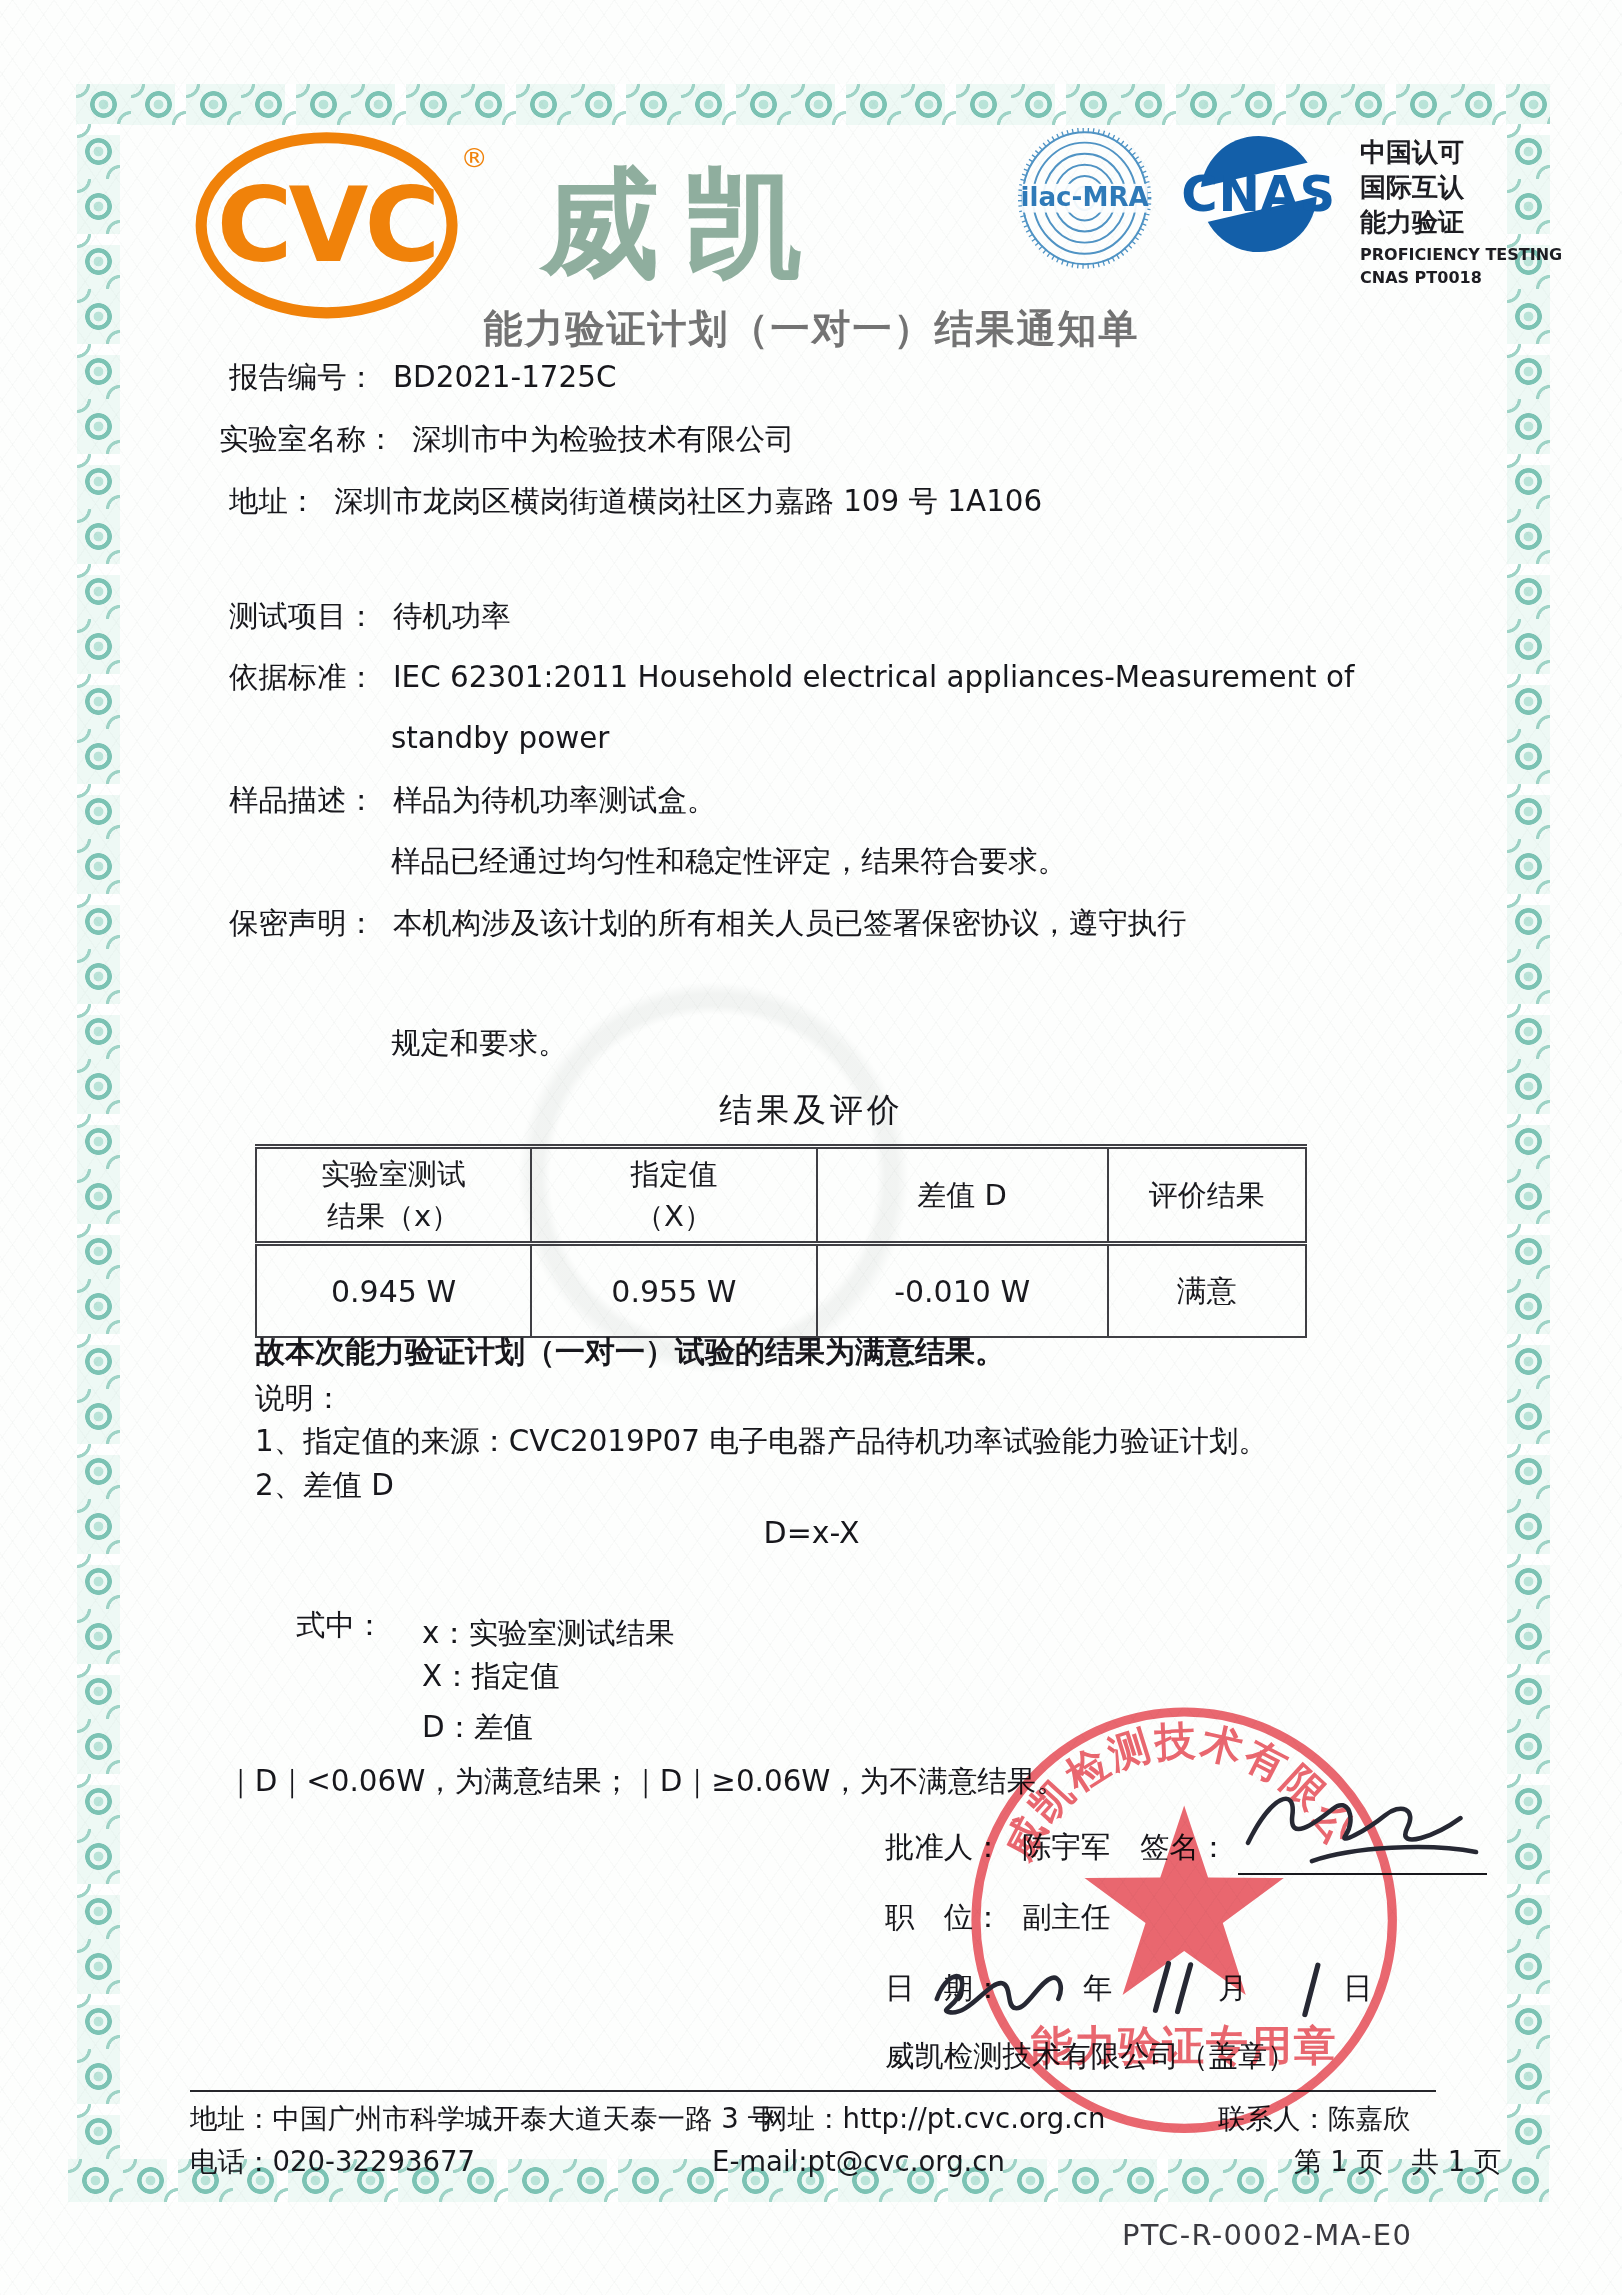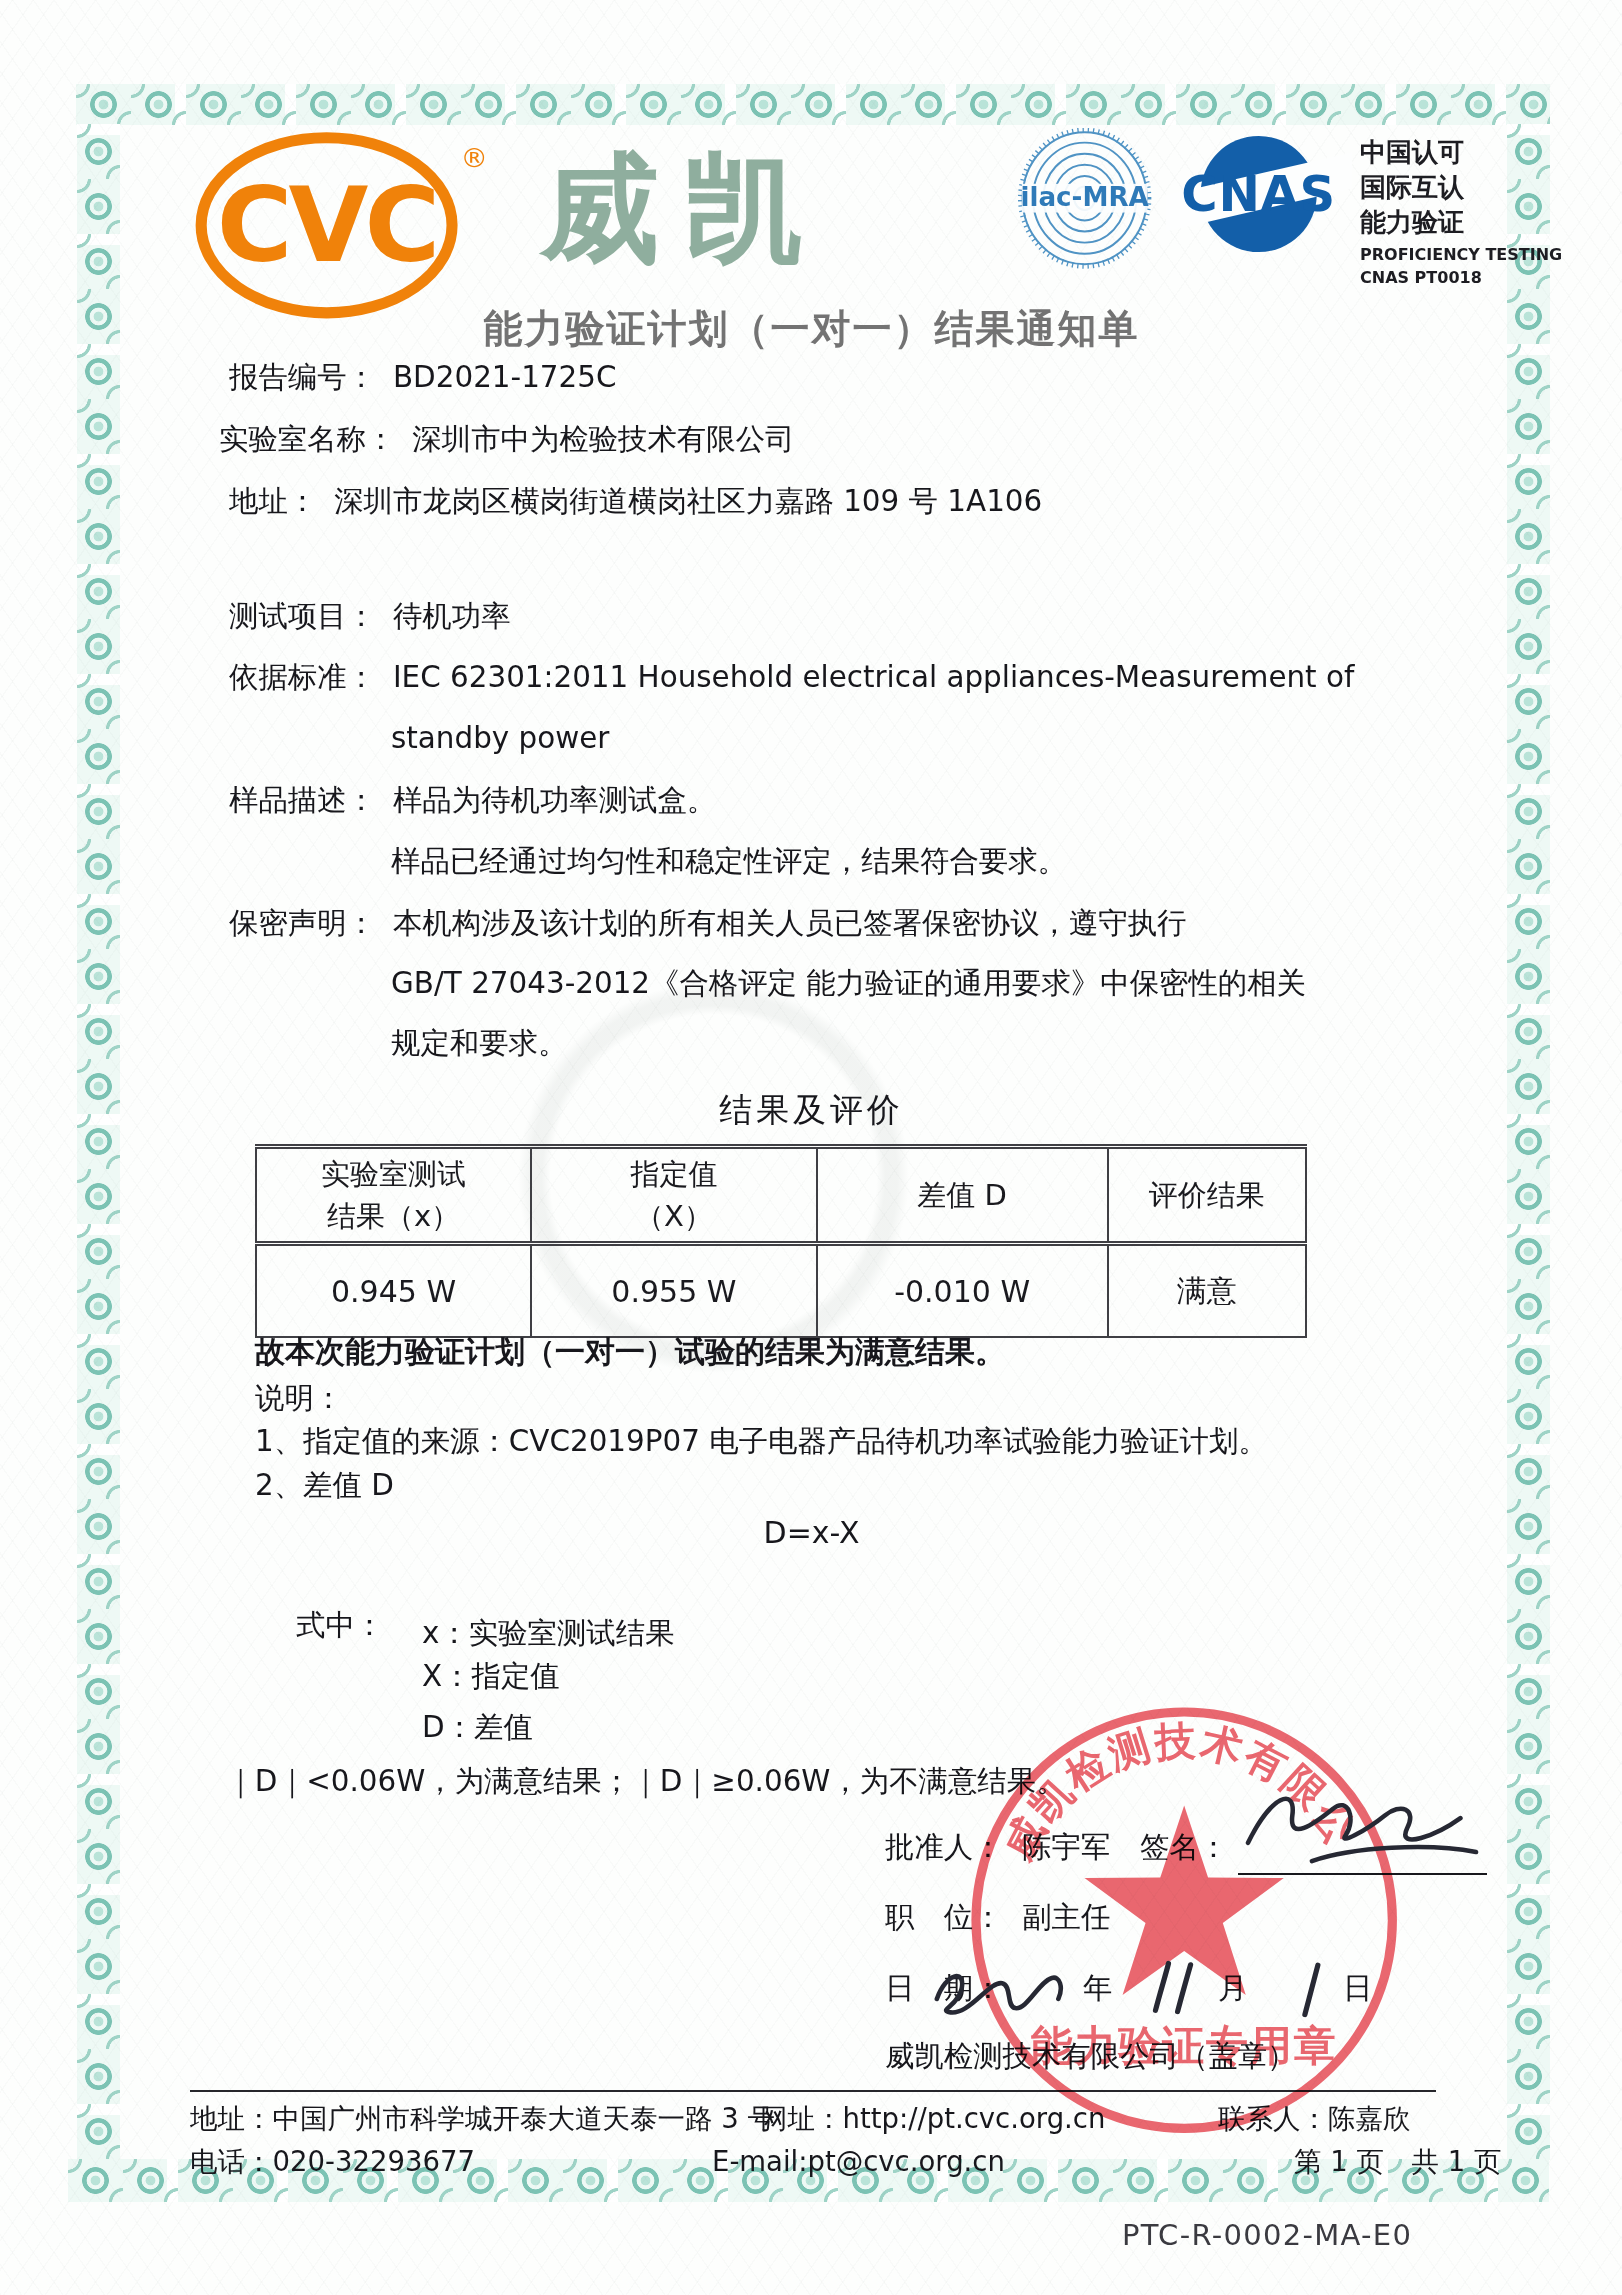--- a/index.html
+++ b/index.html
@@ -91,21 +91,21 @@
   <div class="band band-v" style="left:1507px; top:124px; width:43px; height:2036px;"></div>
   <div class="band band-h" style="left:68px; top:2159px; width:1481px; height:43px;"></div>
 
   <div class="watermark"></div>
 
   <svg class="ink" style="left:186px; top:126px; z-index:2;" width="340" height="196" viewBox="0 0 520 300">
     <ellipse cx="215" cy="152" rx="192" ry="134" fill="none" stroke="#f0820a" stroke-width="17"></ellipse>
     <text x="215" y="207" text-anchor="middle" font-size="158" font-weight="bold" fill="#f0820a" letter-spacing="-6">CVC</text>
     <text x="420" y="62" font-size="42" fill="#f0820a">®</text>
   </svg>
-  <div class="txt weikai" style="left:540px; top:139px;text-align:center;">威凯</div>
+  <div class="txt weikai" style="left:540px; top:154px;text-align:center;">威凯</div>
 
   <svg class="ink" style="left:1018px; top:128px; z-index:2;" width="134" height="141" viewBox="0 0 205 215">
     <g fill="none" stroke="#4f93c4" stroke-width="3">
       <ellipse cx="102" cy="107" rx="95" ry="101"></ellipse>
       <ellipse cx="102" cy="107" rx="79" ry="85"></ellipse>
       <ellipse cx="102" cy="107" rx="63" ry="68"></ellipse>
       <ellipse cx="102" cy="107" rx="47" ry="51"></ellipse>
       <ellipse cx="102" cy="107" rx="31" ry="34"></ellipse>
       <ellipse cx="102" cy="107" rx="16" ry="18"></ellipse>
     </g>
@@ -147,21 +147,20 @@
     <span class="lbl4">依据标准：</span><span>IEC 62301:2011 Household electrical appliances-Measurement of</span>
   </div>
   <div class="txt" style="left:391px; top:721px;">standby power</div>
   <div class="txt" style="left:229px; top:783px;">
     <span class="lbl4">样品描述：</span><span>样品为待机功率测试盒。</span>
   </div>
   <div class="txt" style="left:391px; top:844px;">样品已经通过均匀性和稳定性评定，结果符合要求。</div>
   <div class="txt" style="left:229px; top:906px;">
     <span class="lbl4">保密声明：</span><span>本机构涉及该计划的所有相关人员已签署保密协议，遵守执行</span>
   </div>
-  <div class="txt" style="left:391px; top:966px;">GB/T 27043-2012《合格评定 能力验证的通用要求》中保密性的相关</div>
   <div class="txt" style="left:391px; top:1026px;">规定和要求。</div>
 
   <div class="txt center-x section-title">结果及评价</div>
 
   <table class="results">
     <colgroup>
         <col style="width:26.2%">
         <col style="width:27.2%">
         <col style="width:27.7%">
         <col style="width:18.9%">

